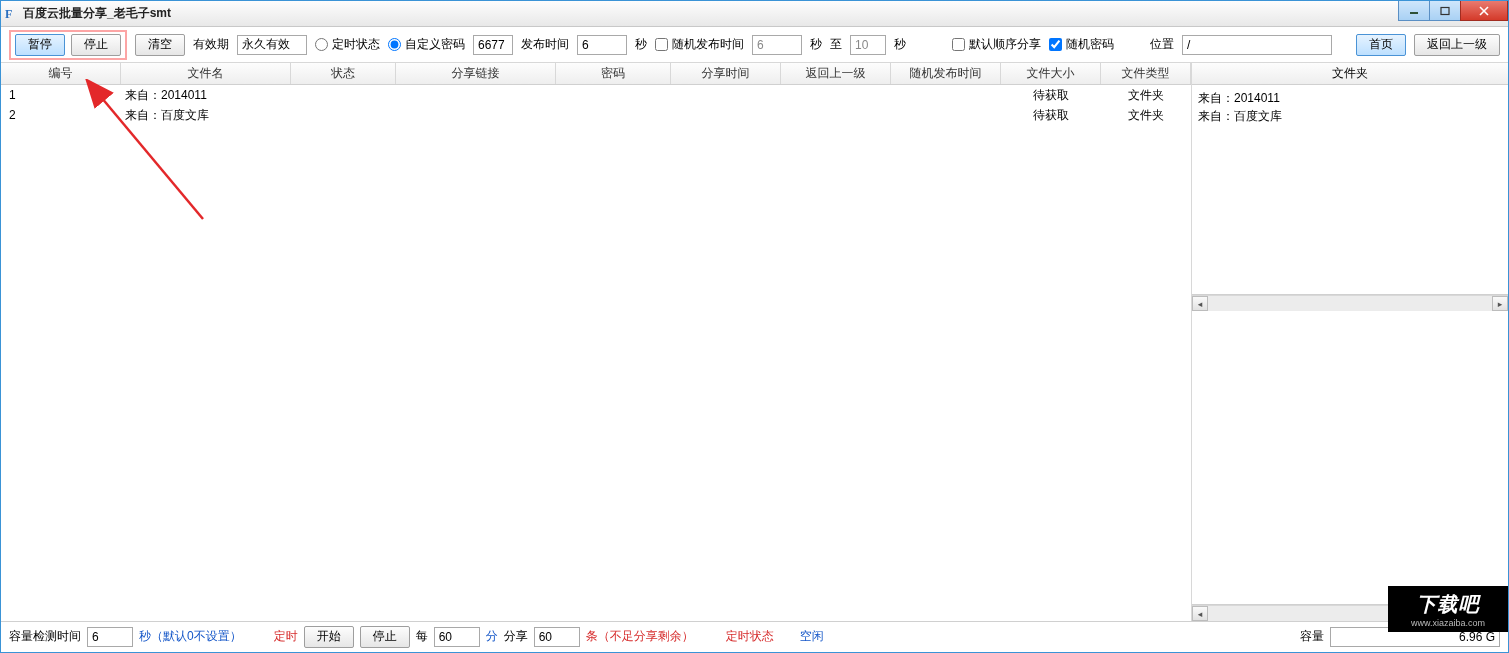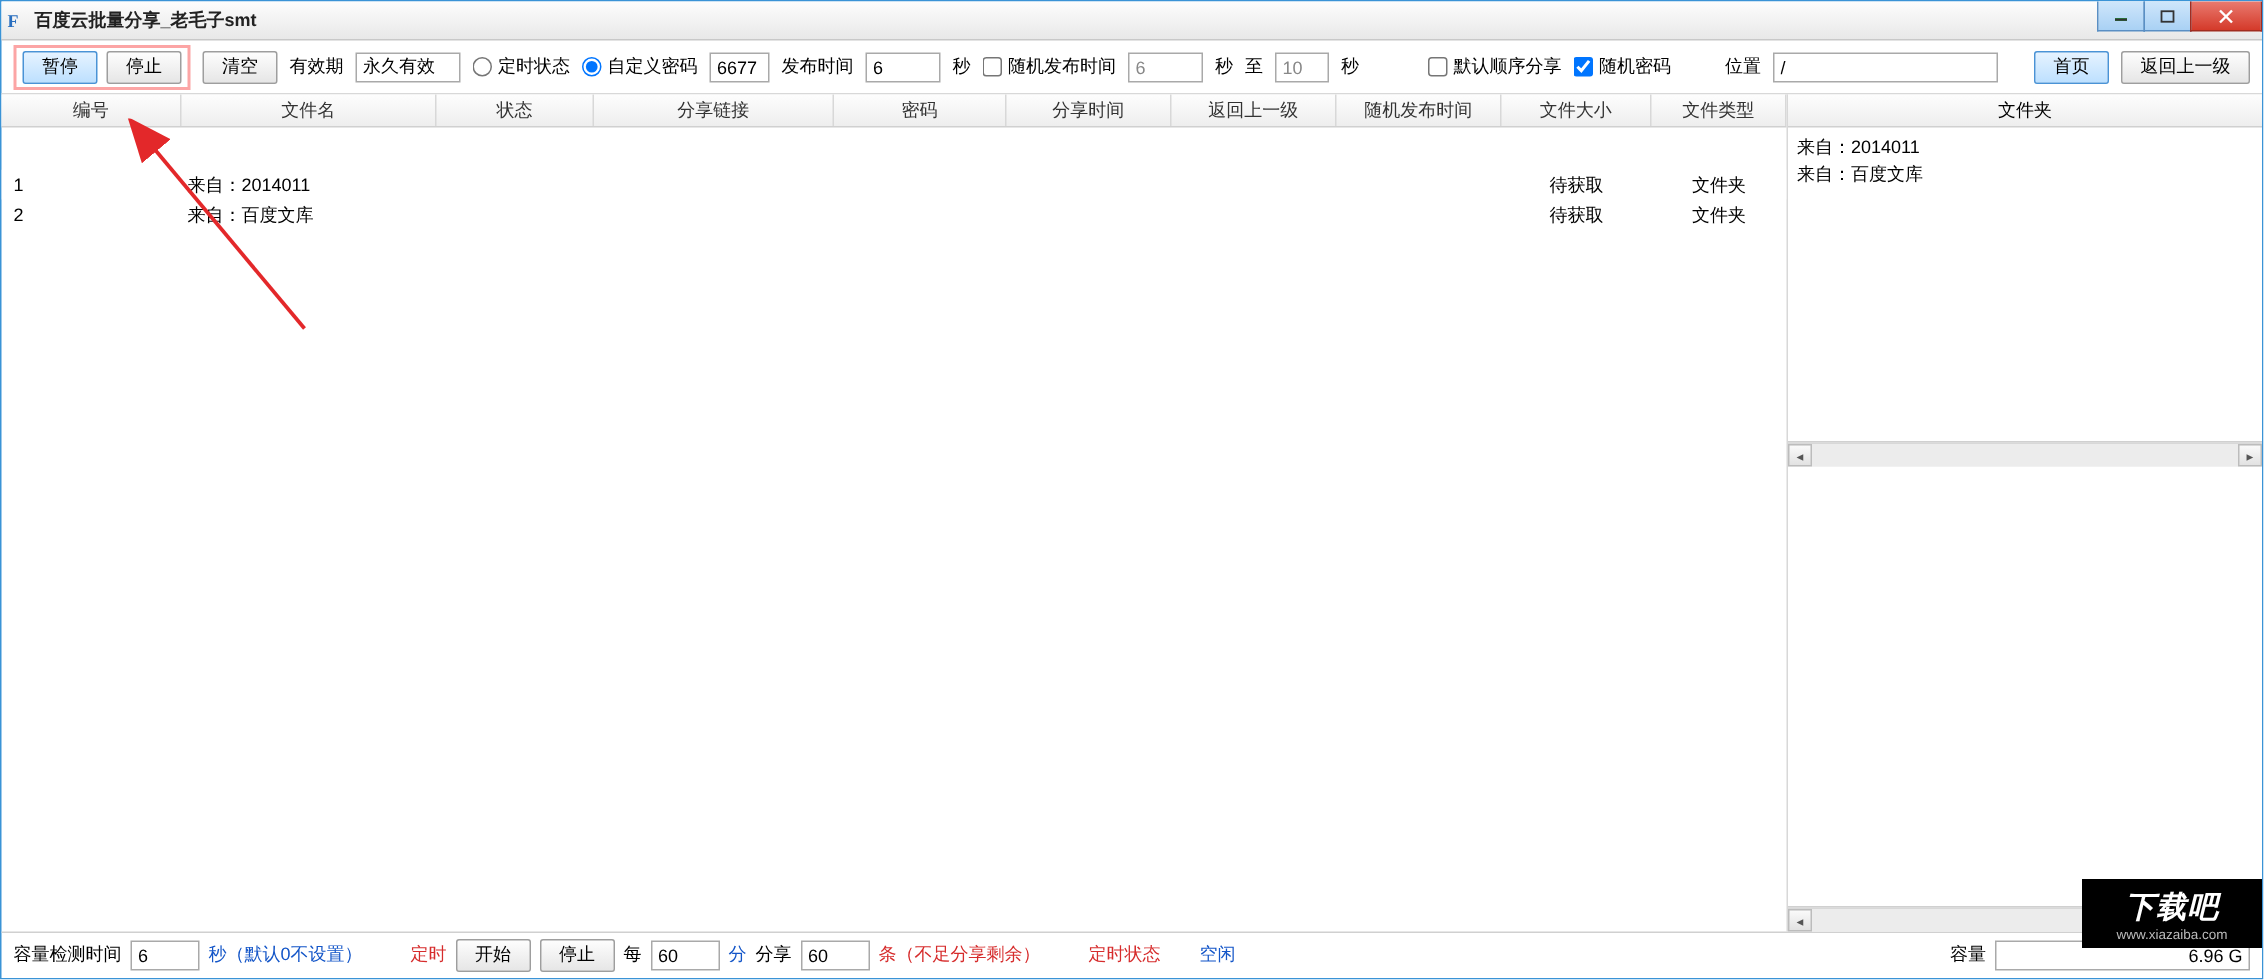--- a/index.html
+++ b/index.html
@@ -16,21 +16,21 @@
 .menubar span{cursor:default;}
 .toolbar{height:36px;border-bottom:1px solid #d8d8d8;display:flex;align-items:center;padding:0 8px;gap:8px;white-space:nowrap;}
 .redbox{border:2px solid #fca5a5;padding:2px 4px;display:flex;gap:6px;}
 .btn{height:22px;padding:0 12px;background:linear-gradient(#fdfdfd,#e6e6e6);border:1px solid #9e9e9e;border-radius:2px;cursor:pointer;display:flex;align-items:center;}
 .btn.active{background:linear-gradient(#e6f3ff,#bde0ff);border-color:#4a93d6;}
 .txt{height:20px;border:1px solid #a9a9a9;padding:0 4px;background:#fff;text-align:left;}
 .txt.grey{color:#888;}
 input[type=radio],input[type=checkbox]{vertical-align:middle;margin-right:2px;}
 .lbl{display:flex;align-items:center;gap:2px;}
 .content{display:flex;height:558px;}
-.leftpane{flex:1;border-right:1px solid #d8d8d8;display:flex;flex-direction:column;gap:28px;}
+.leftpane{flex:1;border-right:1px solid #d8d8d8;display:flex;flex-direction:column;}
 .grid-head{height:22px;background:linear-gradient(#fdfdfd,#eee);border-bottom:1px solid #d0d0d0;display:flex;}
 .gh{border-right:1px solid #d8d8d8;display:flex;align-items:center;justify-content:center;color:#333;}
 .grid-body{flex:1;overflow:auto;}
 .grow{height:20px;display:flex;align-items:center;}
 .grow:nth-child(odd){background:#fff;}
 .gc{padding:0 4px;overflow:hidden;white-space:nowrap;}
 .rightpane{width:316px;display:flex;flex-direction:column;}
 .panel-head{height:22px;background:linear-gradient(#fdfdfd,#eee);border-bottom:1px solid #d0d0d0;display:flex;align-items:center;justify-content:center;}
 .panel-body{flex:1;border-bottom:1px solid #d0d0d0;padding:4px 6px;overflow:auto;position:relative;}
 .hscroll{height:16px;background:#f0f0f0;border-top:1px solid #d8d8d8;display:flex;}

